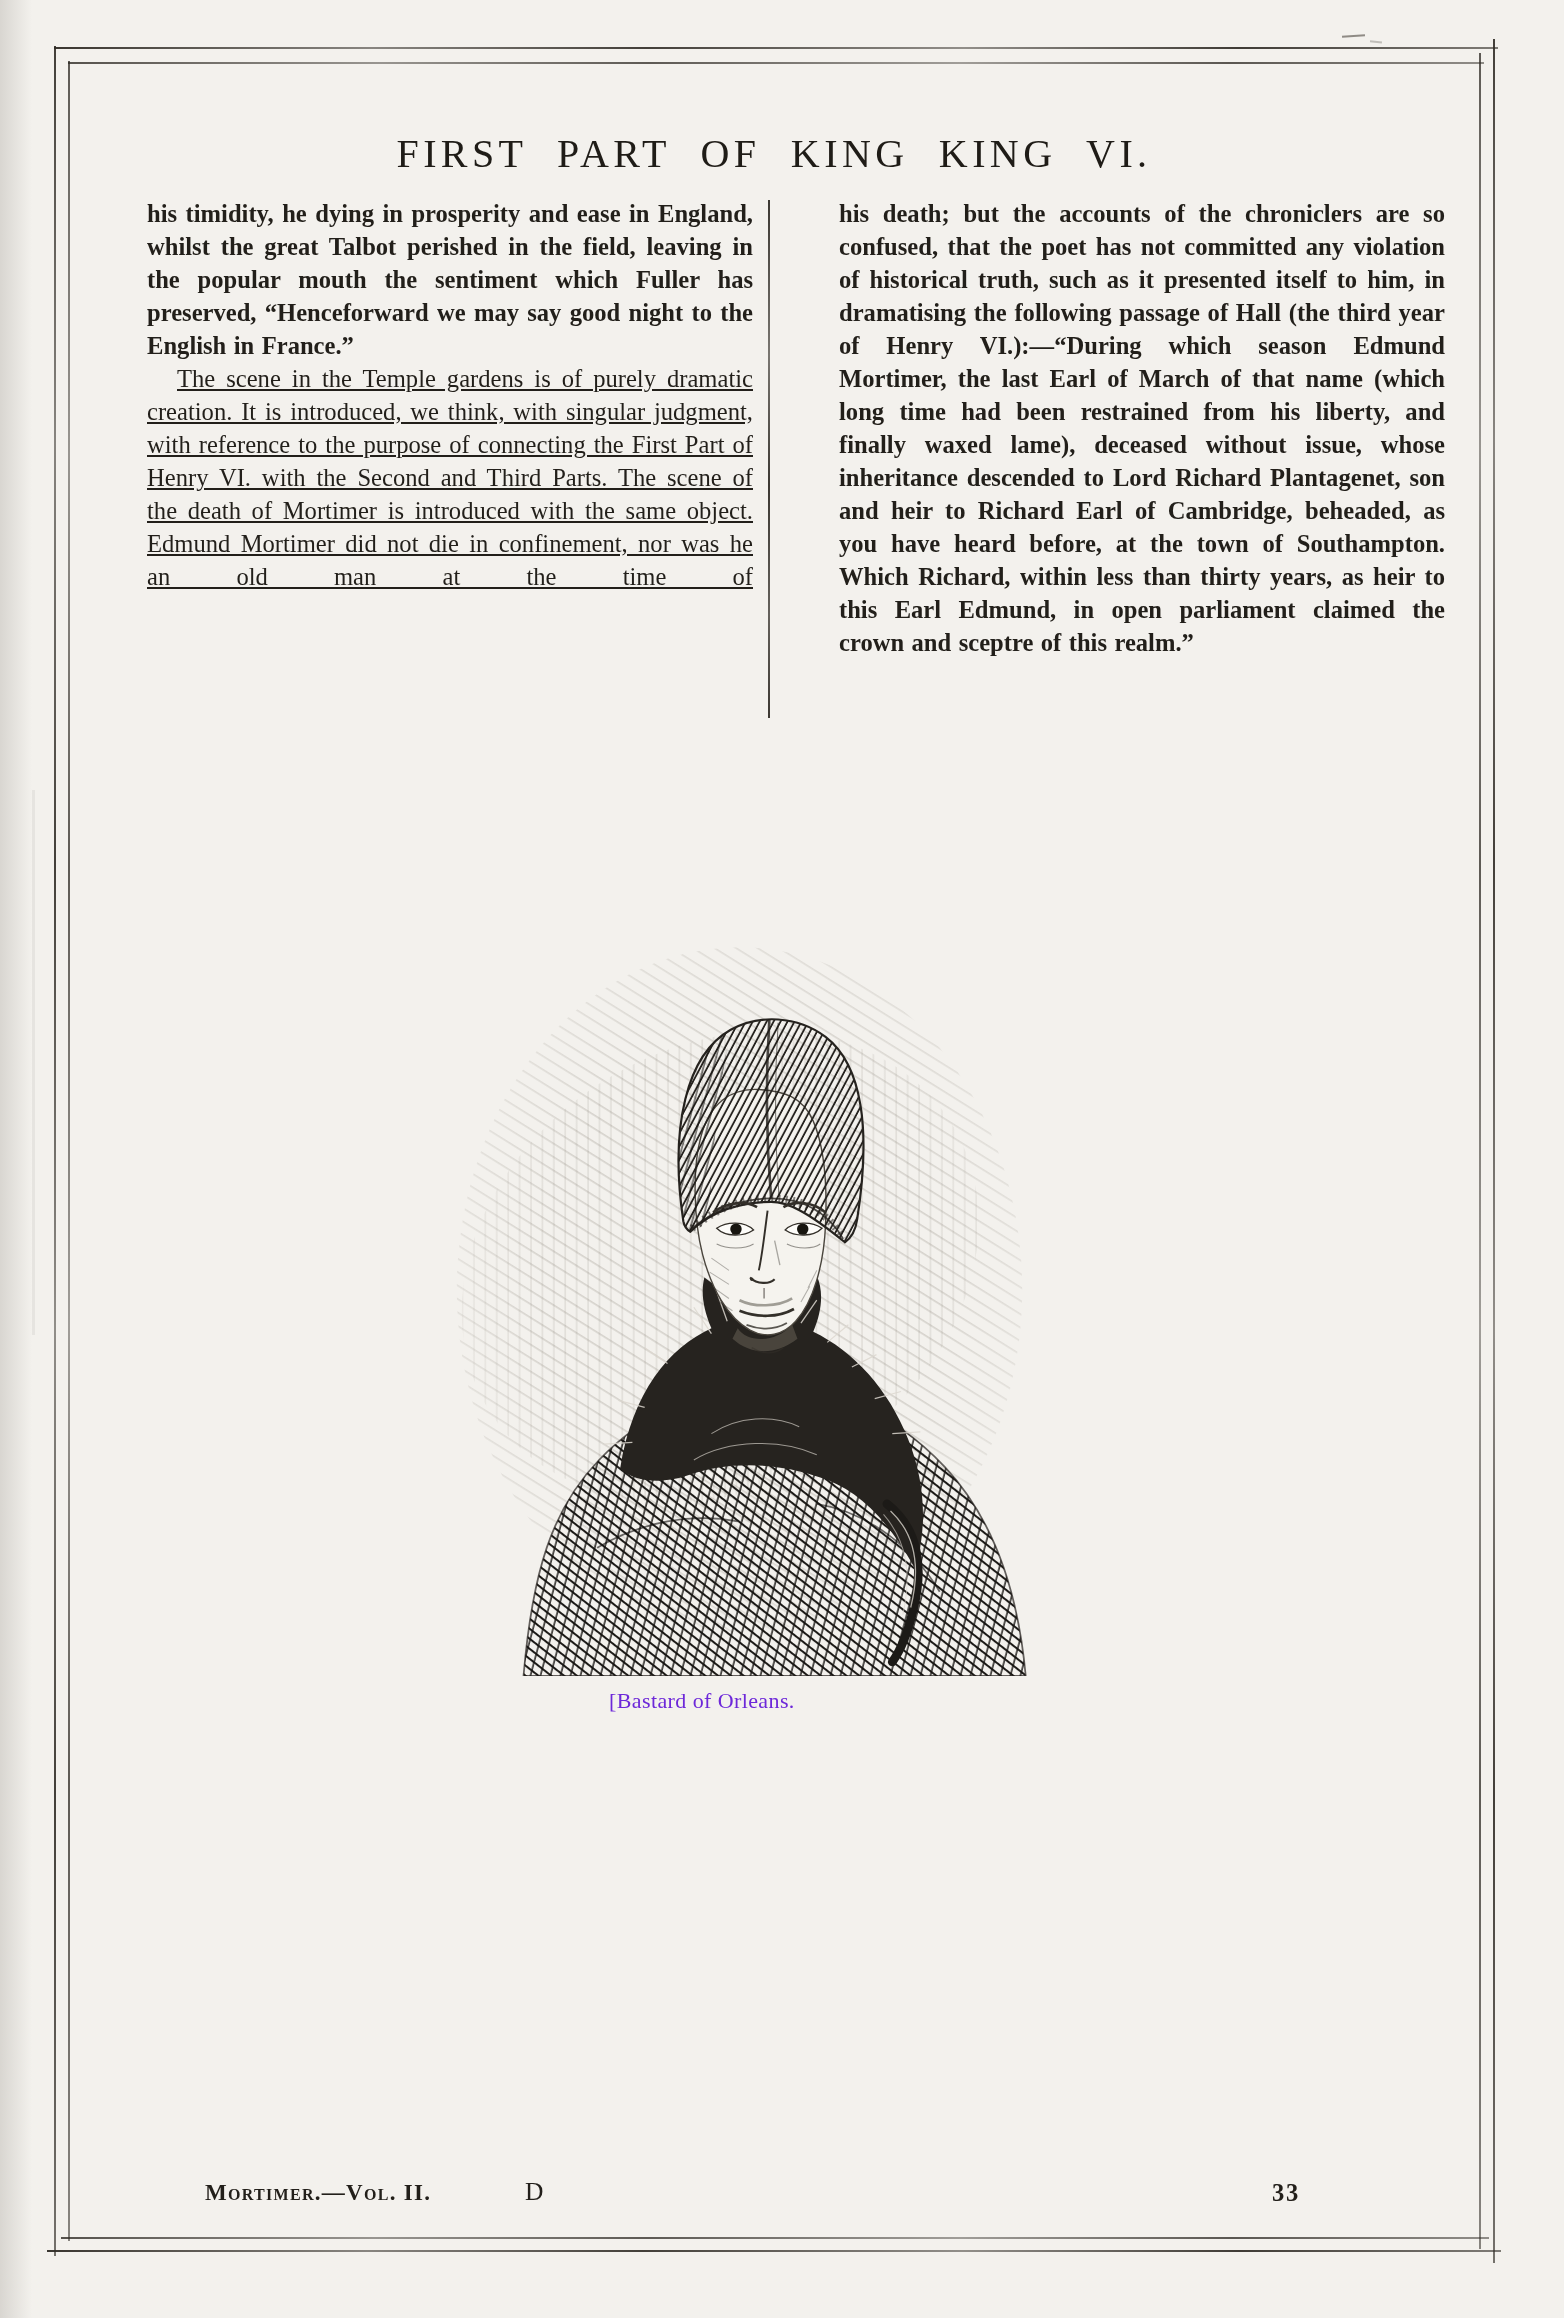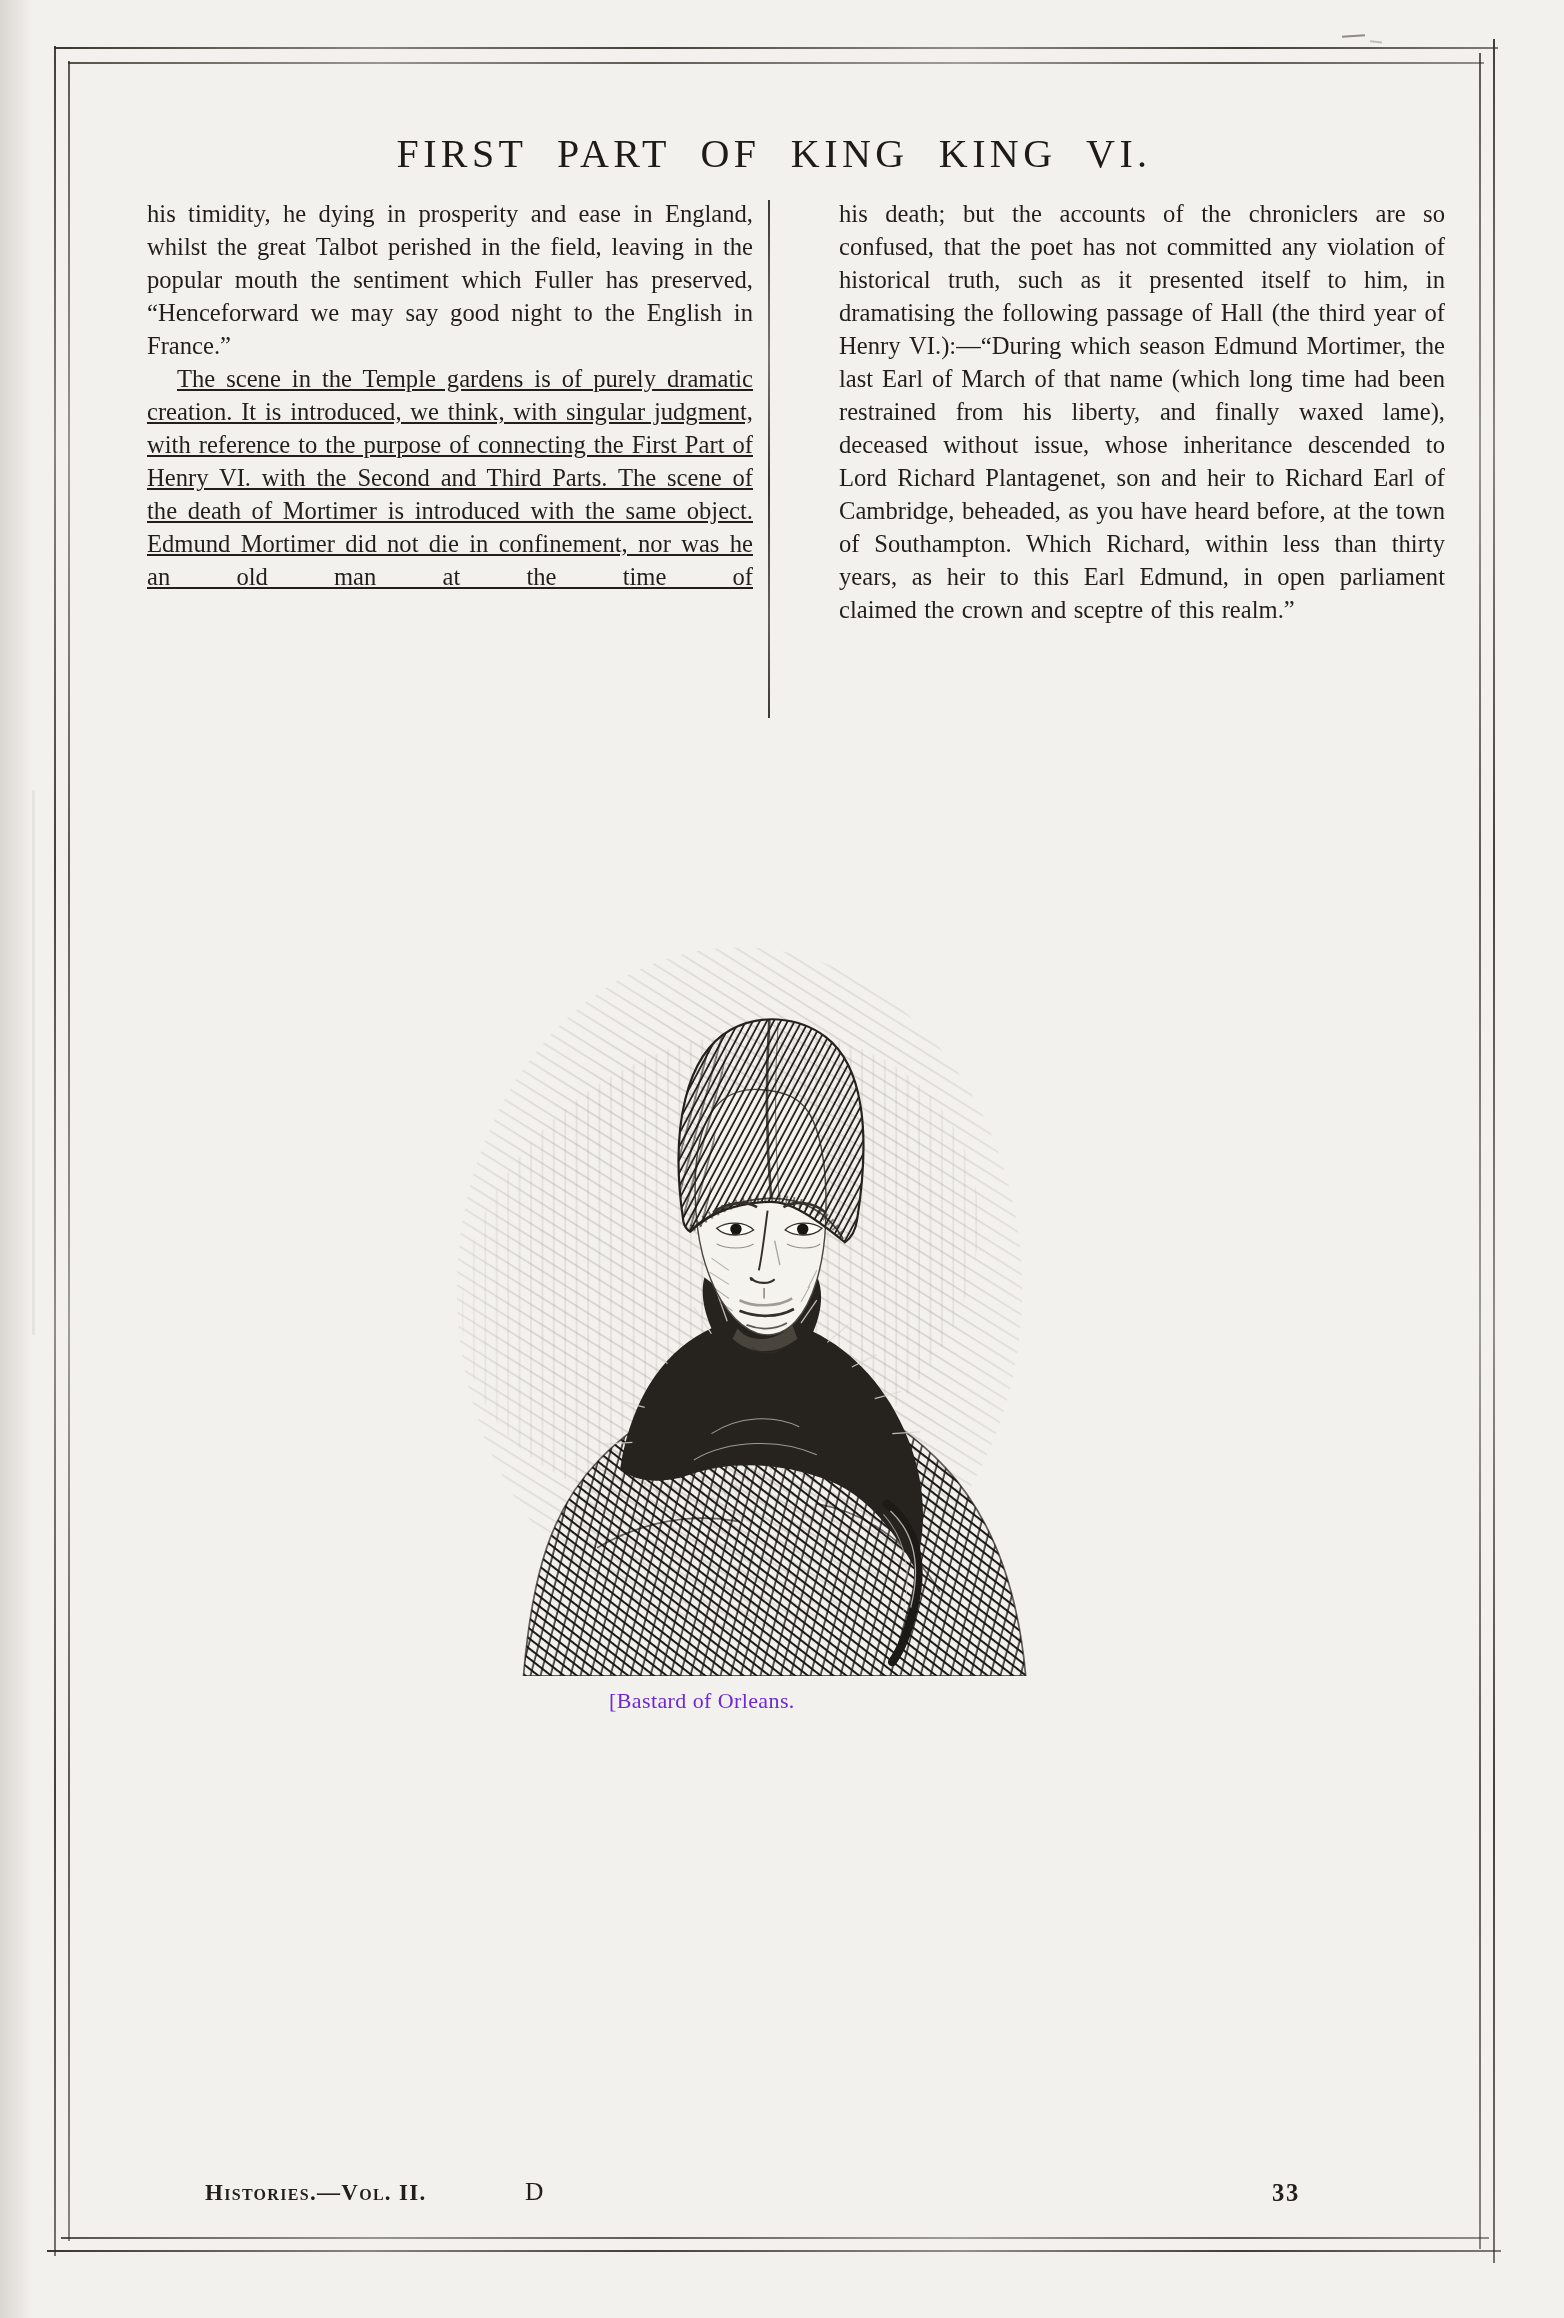--- a/index.html
+++ b/index.html
@@ -18,21 +18,21 @@
   .rule.h{height:1.8px;background:linear-gradient(90deg, rgba(48,44,38,0.95) 0%, rgba(48,44,38,0.55) 22%, rgba(48,44,38,0.9) 41%, rgba(48,44,38,0.5) 63%, rgba(48,44,38,0.92) 82%, rgba(48,44,38,0.6) 100%);}
   .rule.v{width:1.8px;background:linear-gradient(180deg, rgba(48,44,38,0.9) 0%, rgba(48,44,38,0.55) 18%, rgba(48,44,38,0.9) 37%, rgba(48,44,38,0.5) 58%, rgba(48,44,38,0.9) 79%, rgba(48,44,38,0.65) 100%);}
   .page-title{
     position:absolute;left:55px;top:132px;width:1438px;text-align:center;
     font-size:40px;line-height:1.1;letter-spacing:4.4px;word-spacing:16px;
     color:#1f1c17;
   }
   .col{position:absolute;top:197px;width:606px;font-size:24.6px;line-height:33px;
        text-align:justify;word-spacing:1.3px;}
   .col p{margin:0;}
-  .col p.cont{text-indent:0;}
+  .col p.cont{text-indent:0;font-weight:bold;}
   .col p.ind{text-indent:30px;}
   .col p.fill-last{text-align-last:justify;text-decoration:underline;}
   .col-left{left:147px;}
   .col-right{left:795px;margin-left:44px;}
   .col-divider{position:absolute;left:768px;top:200px;width:1.8px;height:518px;
     background:linear-gradient(180deg, rgba(40,36,30,0.9), rgba(40,36,30,0.6) 30%, rgba(40,36,30,0.9) 55%, rgba(40,36,30,0.7) 80%, rgba(40,36,30,0.9));}
   .portrait{position:absolute;left:448px;top:942px;width:583px;height:734px;}
   .fig-caption{position:absolute;left:609px;top:1688px;font-size:22px;
     letter-spacing:0.4px;color:#6d28d9;}
   .footer-series{position:absolute;left:205px;top:2180px;font-size:23px;
@@ -171,16 +171,16 @@
       <path d="M 300 392 l 20 14"></path>
         <path d="M 306 408 l 18 12"></path>
       <path d="M 412 392 l -10 18"></path>
         <path d="M 420 374 l -10 20"></path>
     </g>
   </g>
 </svg>
 
 <div class="fig-caption">[Bastard of Orleans.</div>
 
-<div class="footer-series">Histories.—Vol. II.</div>
+<div class="footer-series">Mortimer.—Vol. II.</div>
 <div class="footer-sig">D</div>
 <div class="footer-page">33</div>
 
 
 </body></html>

